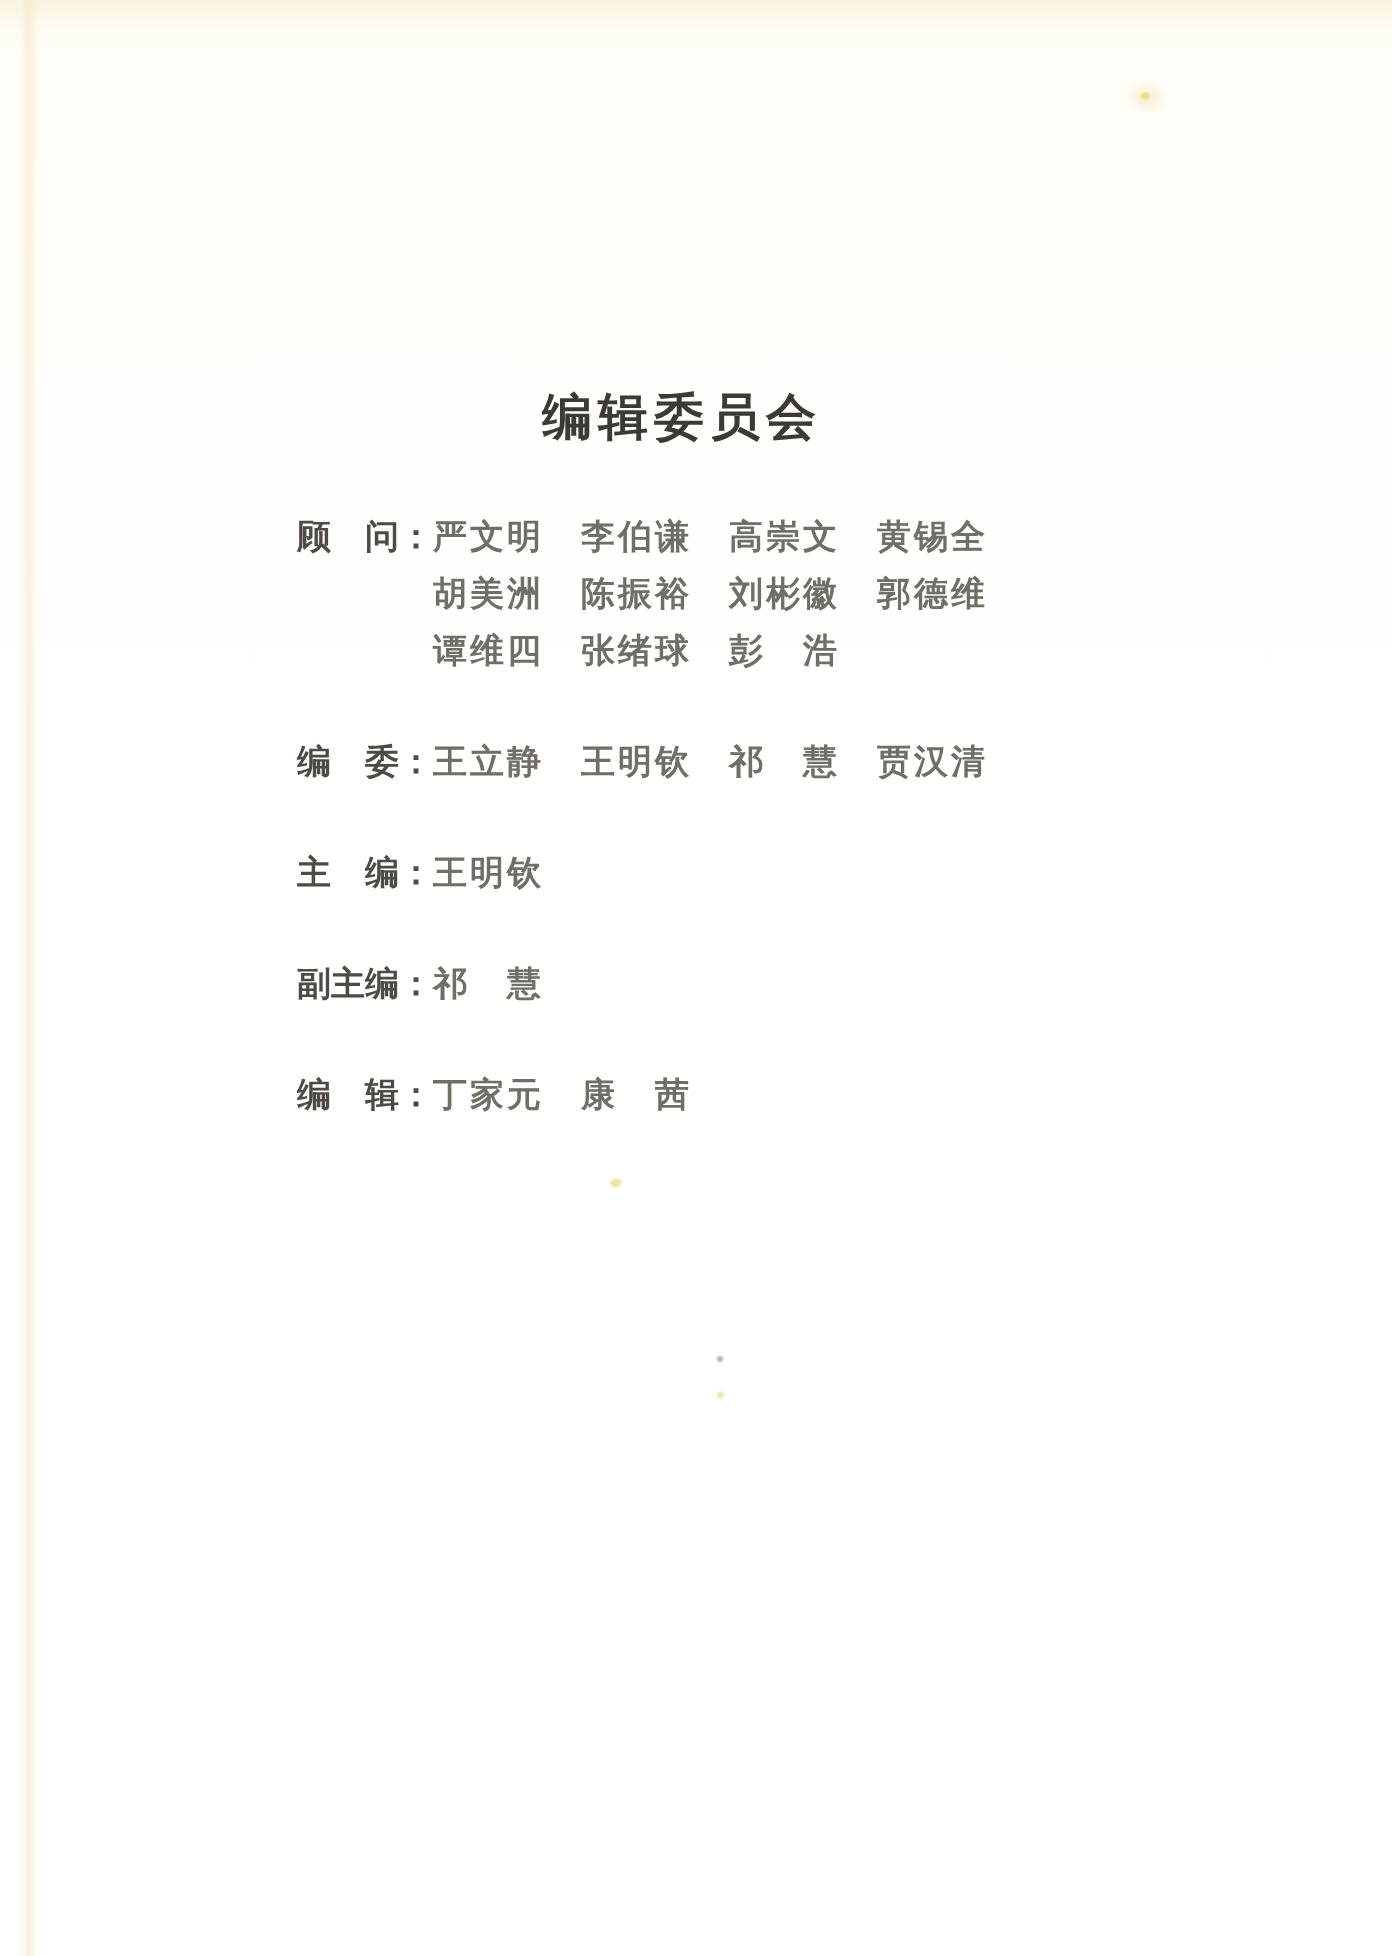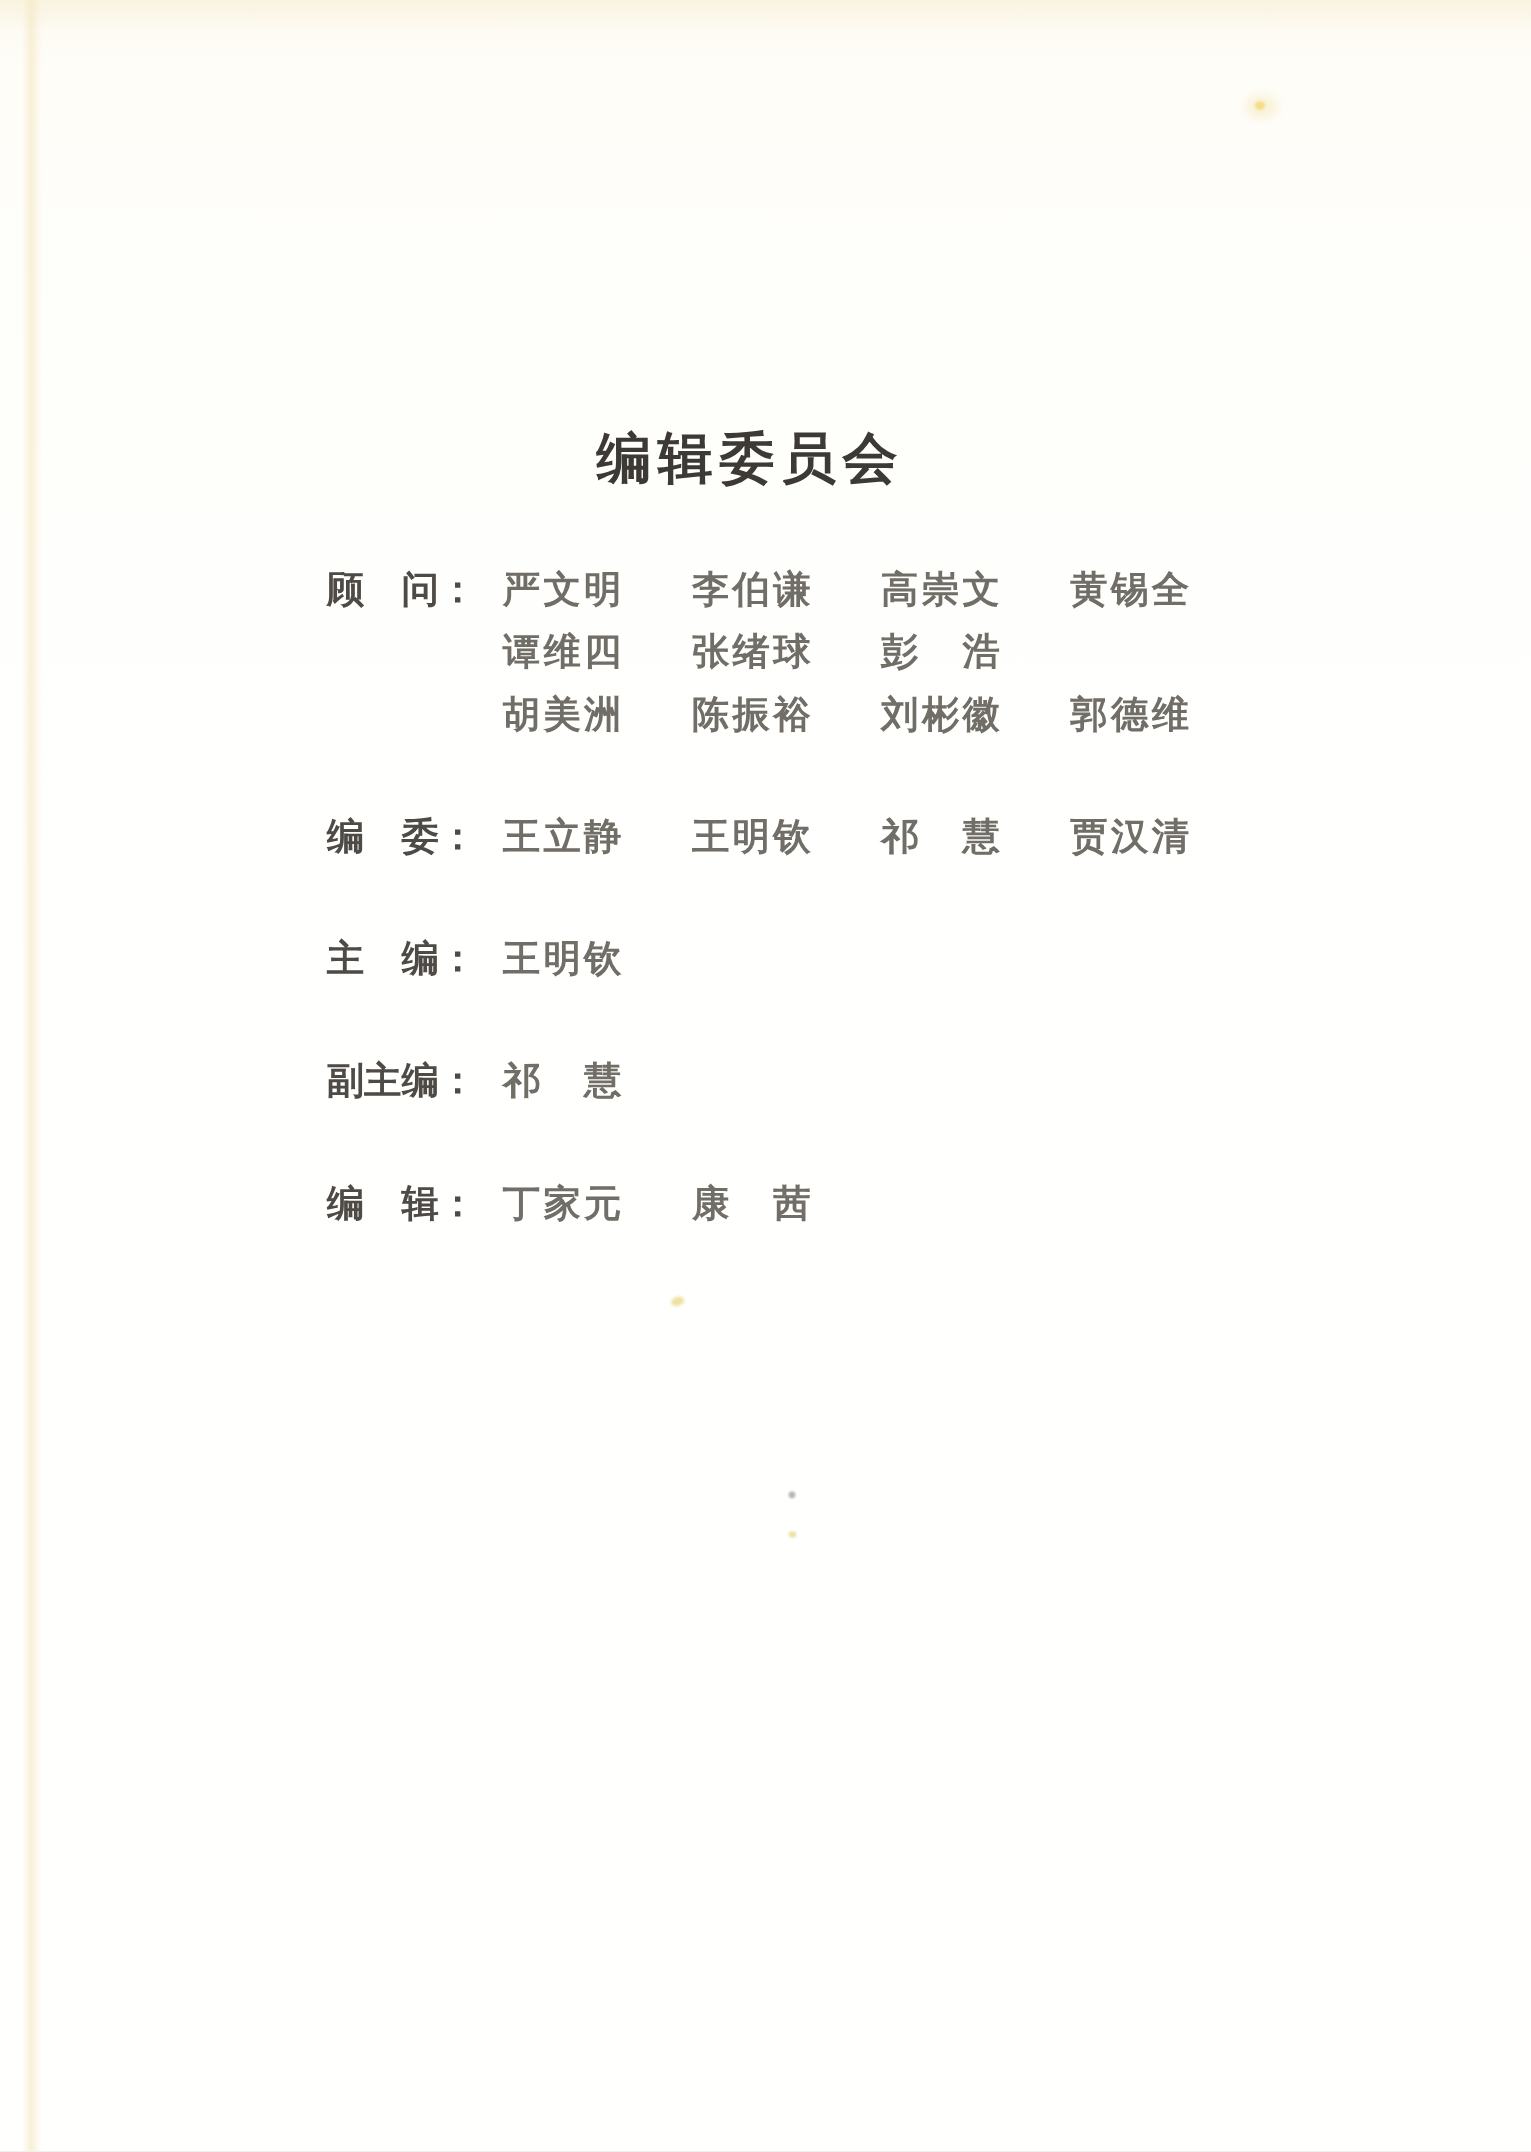--- a/index.html
+++ b/index.html
@@ -38,21 +38,20 @@
     left: 297px;
     top: 508px;
   }
   .section { margin-bottom: 54px; }
   .row {
     display: flex;
     height: 57px;
     line-height: 57px;
     font-size: 34px;
     white-space: pre;
-    gap: 24px;
   }
   .label {
     flex: 0 0 136px;
     width: 136px;
     font-family: "Liberation Sans", "DejaVu Sans", sans-serif;
     font-weight: 600;
     color: var(--label-text, #4e4a45);
     letter-spacing: 0;
   }
   .name {
@@ -79,22 +78,22 @@
   <div class="speck s1"></div>
   <div class="speck s2"></div>
   <div class="speck s3"></div>
   <div class="speck s4"></div>
 
   <div class="title">编辑委员会</div>
 
   <div class="sections" id="sections">
       <div class="section">
         <div class="row"><span class="label">顾　问：</span><span class="name">严文明</span><span class="name">李伯谦</span><span class="name">高崇文</span><span class="name">黄锡全</span></div>
+        <div class="row"><span class="label"></span><span class="name">胡美洲</span><span class="name">陈振裕</span><span class="name">刘彬徽</span><span class="name">郭德维</span></div>
         <div class="row"><span class="label"></span><span class="name">谭维四</span><span class="name">张绪球</span><span class="name">彭　浩</span></div>
-        <div class="row"><span class="label"></span><span class="name">胡美洲</span><span class="name">陈振裕</span><span class="name">刘彬徽</span><span class="name">郭德维</span></div>
       </div>
       <div class="section">
         <div class="row"><span class="label">编　委：</span><span class="name">王立静</span><span class="name">王明钦</span><span class="name">祁　慧</span><span class="name">贾汉清</span></div>
       </div>
       <div class="section">
         <div class="row"><span class="label">主　编：</span><span class="name">王明钦</span></div>
       </div>
       <div class="section">
         <div class="row"><span class="label">副主编：</span><span class="name">祁　慧</span></div>
       </div>

